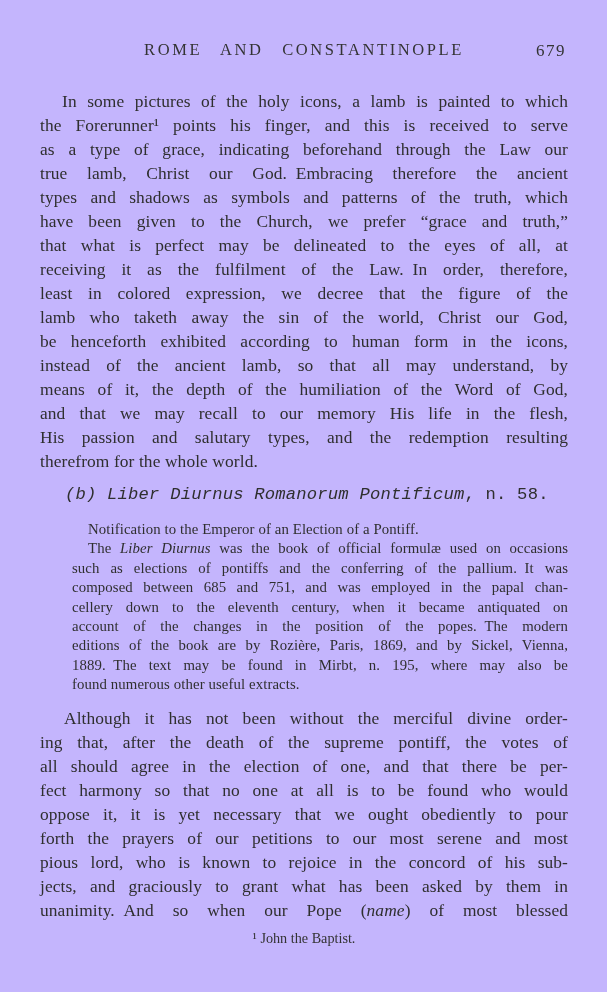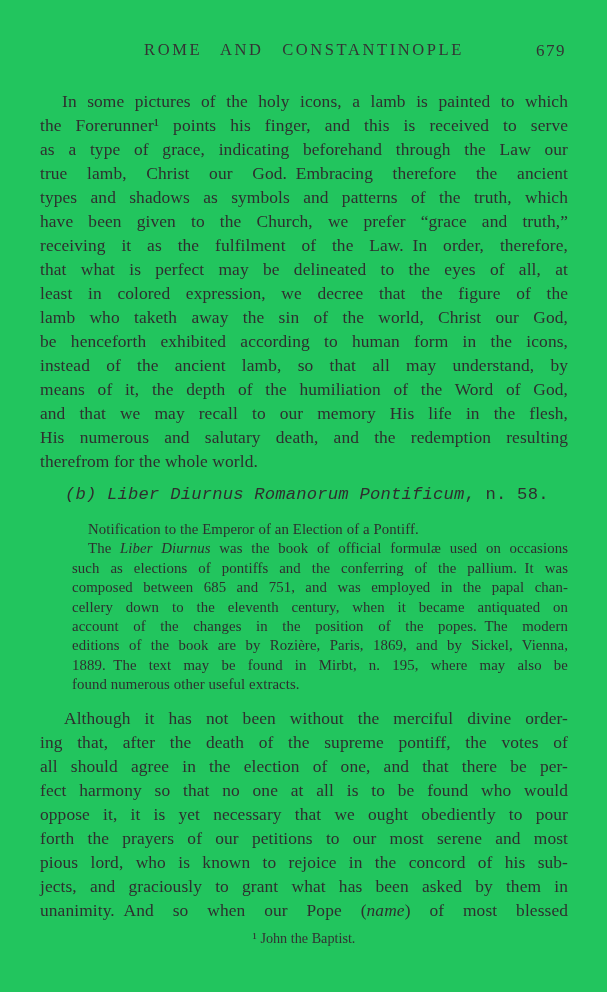--- a/index.html
+++ b/index.html
@@ -1,21 +1,21 @@
 <!DOCTYPE html>
 <html><head>
 <meta charset="utf-8">
 <style>
   html, body { margin: 0; padding: 0; background: #ffffff; }
   .page {
     position: relative;
     width: 607px;
     height: 992px;
     box-sizing: border-box;
-    background: #22c55e;
+    background: #c4b5fd;
     color: #2f2f2f;
     font-family: "Liberation Serif", "DejaVu Serif", serif;
     padding: 40px 39px 0 40px;
     overflow: hidden;
   }
   
   .running-header {
     position: relative;
     height: 20px;
     margin-bottom: 29px;
@@ -94,29 +94,29 @@
     <span class="page-number">679</span>
   </div>
 
   <div class="body-para quote-para">
       <div class="line">In some pictures of the holy icons, a lamb is painted to which</div>
       <div class="line">the Forerunner¹ points his finger, and this is received to serve</div>
       <div class="line">as a type of grace, indicating beforehand through the Law our</div>
       <div class="line">true lamb, Christ our God. Embracing therefore the ancient</div>
       <div class="line">types and shadows as symbols and patterns of the truth, which</div>
       <div class="line">have been given to the Church, we prefer “grace and truth,”</div>
+      <div class="line">that what is perfect may be delineated to the eyes of all, at</div>
       <div class="line">receiving it as the fulfilment of the Law. In order, therefore,</div>
-      <div class="line">that what is perfect may be delineated to the eyes of all, at</div>
       <div class="line">least in colored expression, we decree that the figure of the</div>
       <div class="line">lamb who taketh away the sin of the world, Christ our God,</div>
       <div class="line">be henceforth exhibited according to human form in the icons,</div>
       <div class="line">instead of the ancient lamb, so that all may understand, by</div>
       <div class="line">means of it, the depth of the humiliation of the Word of God,</div>
       <div class="line">and that we may recall to our memory His life in the flesh,</div>
-      <div class="line">His numerous and salutary death, and the redemption resulting</div>
+      <div class="line">His passion and salutary types, and the redemption resulting</div>
       <div class="line">therefrom for the whole world.</div>
     </div>
 
   <div class="section-heading">
       <div class="line"><i>(b) Liber Diurnus Romanorum Pontificum</i><span>, n. 58.</span></div>
     </div>
 
   <div class="note note-intro">
       <div class="line">Notification to the Emperor of an Election of a Pontiff.</div>
     </div>

